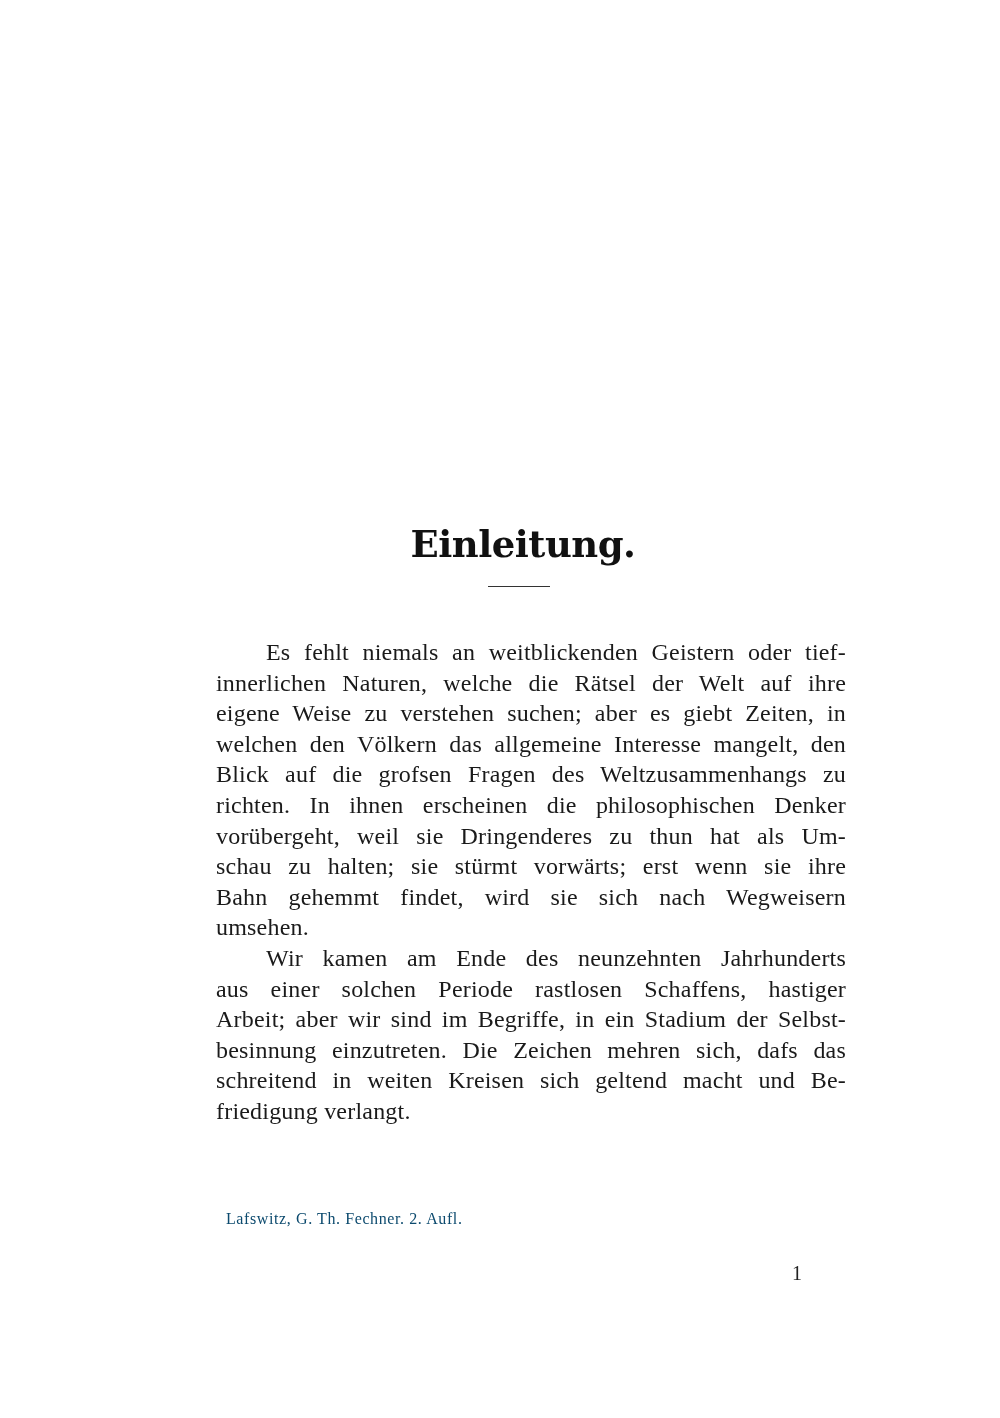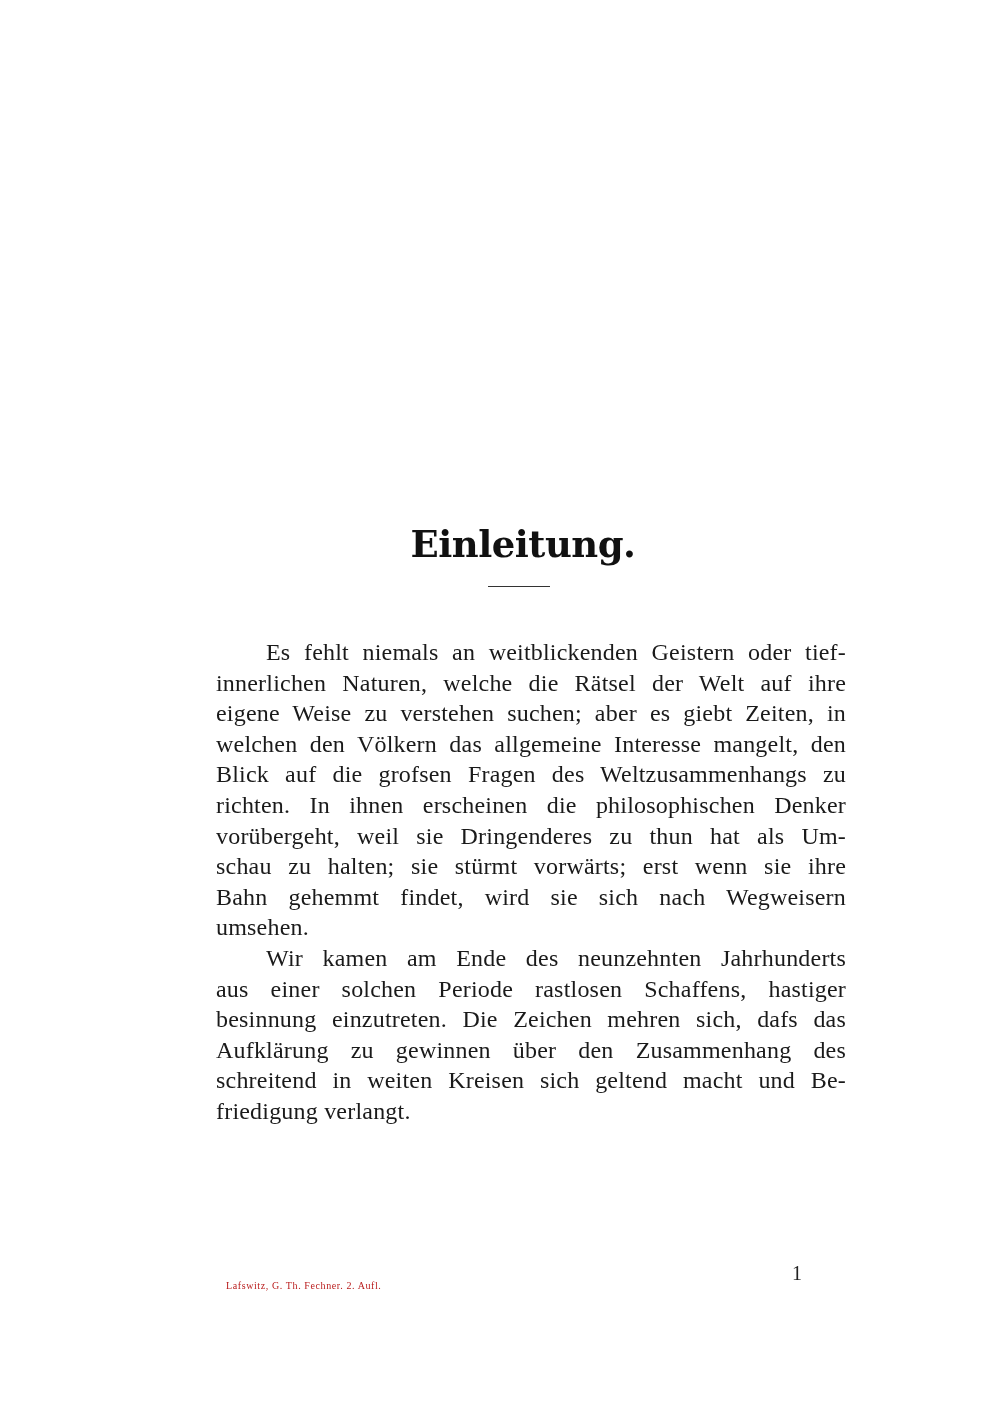--- a/index.html
+++ b/index.html
@@ -53,25 +53,25 @@
     }
     .line.indent {
       padding-left: 50px;
     }
     .line.last {
       text-align-last: left;
       font-family: Liberation Serif, serif;
     }
     .footer {
       position: absolute;
-      top: 1280px;
+      top: 1210px;
       left: 226px;
-      font-size: 10px;
+      font-size: 16px;
       letter-spacing: 0.6px;
-      color: #b91c1c;
+      color: #0c4a6e;
     }
     .page-number {
       position: absolute;
       top: 1262px;
       left: 792px;
       font-size: 20px;
       color: #222;
     }
   </style>
 </head>
@@ -89,21 +89,21 @@
     <div class="line">Blick auf die grofsen Fragen des Weltzusammenhangs zu</div>
     <div class="line">richten.  In ihnen erscheinen die philosophischen Denker</div>
     <div class="line">vorübergeht, weil sie Dringenderes zu thun hat als Um-</div>
     <div class="line">schau zu halten; sie stürmt vorwärts; erst wenn sie ihre</div>
     <div class="line">Bahn gehemmt findet, wird sie sich nach Wegweisern</div>
     <div class="line last">umsehen.</div>
   </div>
   <div>
     <div class="line indent">Wir kamen am Ende des neunzehnten Jahrhunderts</div>
     <div class="line">aus einer solchen Periode rastlosen Schaffens, hastiger</div>
+    <div class="line">Arbeit; aber wir sind im Begriffe, in ein Stadium der Selbst-</div>
     <div class="line">besinnung einzutreten. Die Zeichen mehren sich, dafs das</div>
-    <div class="line">Aufklärung zu gewinnen über den Zusammenhang des</div>
     <div class="line">schreitend in weiten Kreisen sich geltend macht und Be-</div>
     <div class="line last">friedigung verlangt.</div>
   </div>
 </div>
 
 <div class="footer">Lafswitz, G. Th. Fechner.  2. Aufl.</div>
 <div class="page-number">1</div>
 
 </body></html>

